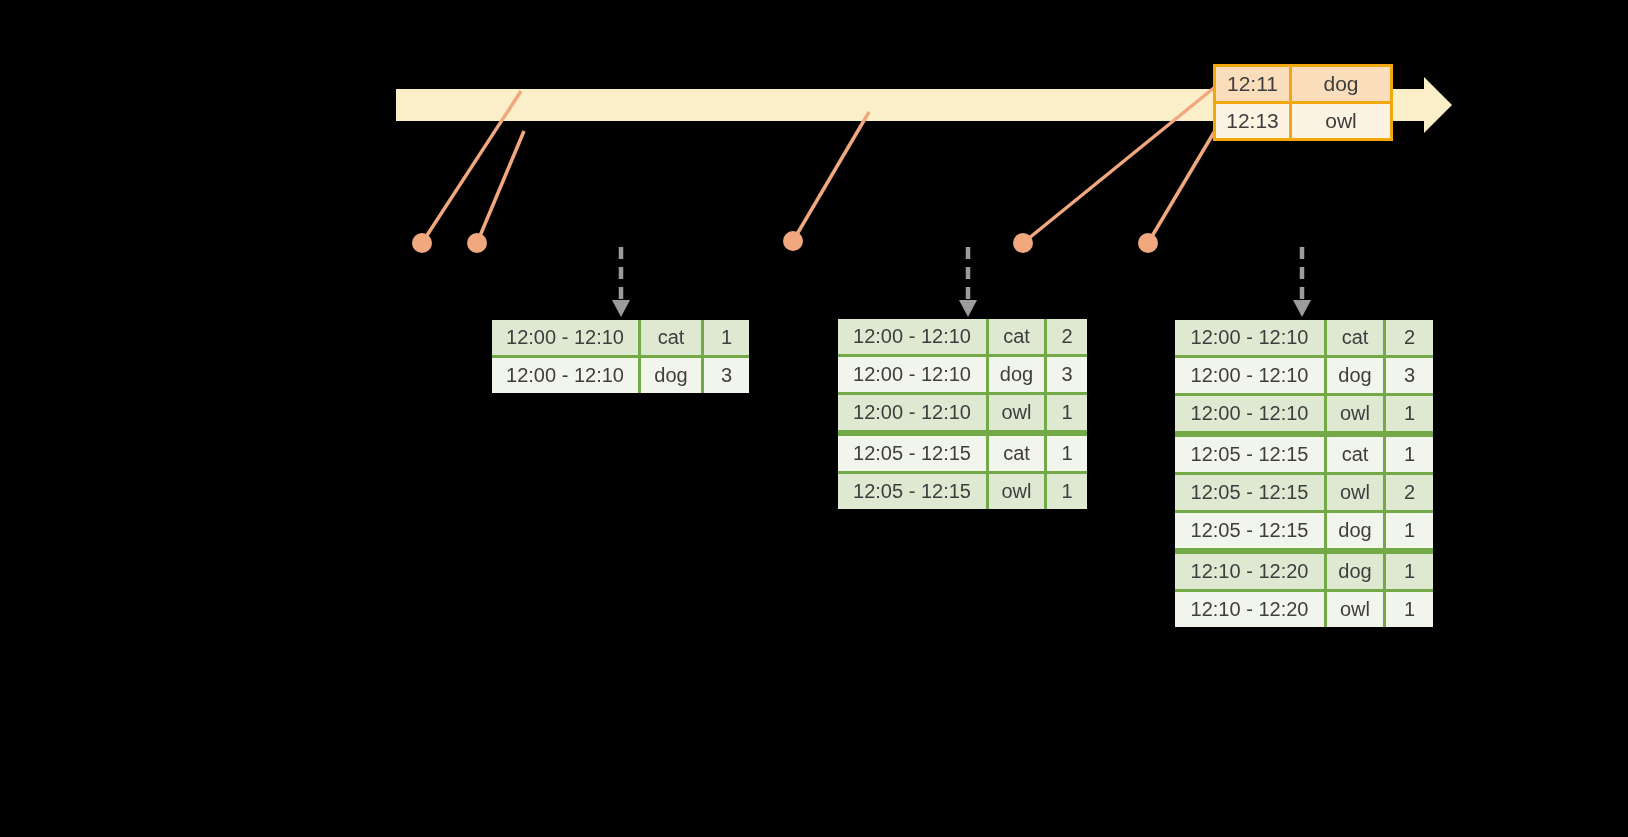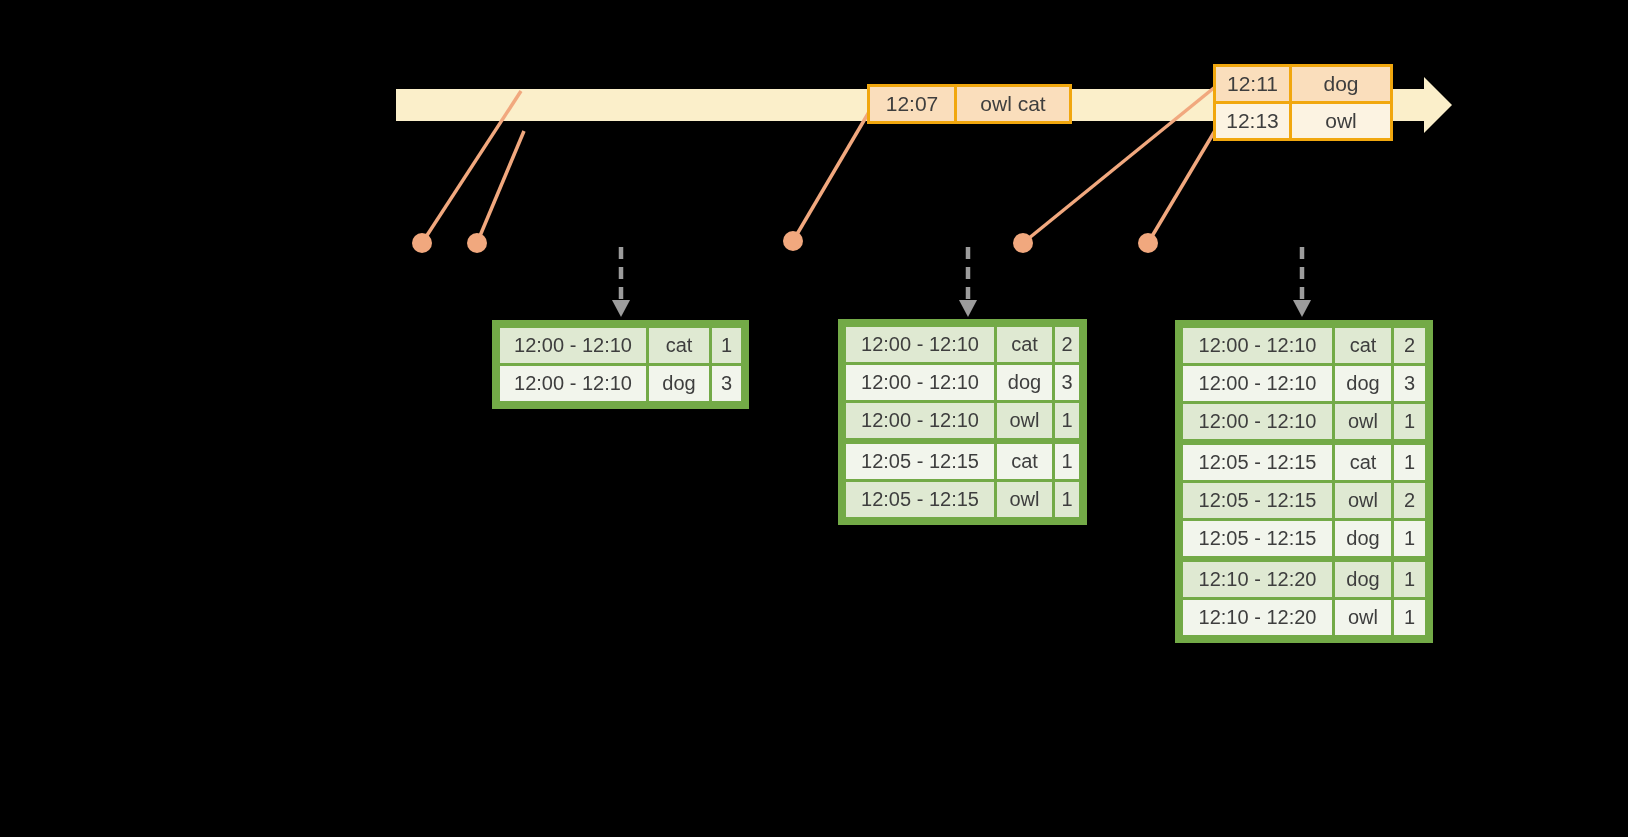--- a/index.html
+++ b/index.html
@@ -35,21 +35,21 @@
     display: flex; align-items: center; justify-content: center;
     font-size: 21px;
   }
   .erow.dark .cell  { background: var(--event-row-dark, #FADEBC); }
   .erow.light .cell { background: var(--event-row-light, #FCF3E2); }
 
   
   .rtable {
     position: absolute;
     background: var(--result-table-border, #73AA47);
-    padding: 8px;
+    padding: 0;
     display: flex;
     flex-direction: column;
     gap: 3px;
   }
   .rrow { display: grid; grid-template-columns: var(--cols); gap: 3px; }
   .rrow.group-start { margin-top: 3px; }
   .rrow .cell {
     height: 35px;
     display: flex; align-items: center; justify-content: center;
     font-size: 20px;
@@ -86,26 +86,20 @@
     <g>
       <line class="trigger-line" x1="968" y1="247" x2="968" y2="300"></line>
       <polygon class="trigger-head" points="959,300 977,300 968,317"></polygon>
     </g>
     <g>
       <line class="trigger-line" x1="1302" y1="247" x2="1302" y2="300"></line>
       <polygon class="trigger-head" points="1293,300 1311,300 1302,317"></polygon>
     </g>
   </svg>
 
-  <div class="etable" style="left:867px; top:84px; width:205px; --cols:84px 1fr;">
-      <div class="erow dark">
-        <div class="cell">12:07</div>
-        <div class="cell">owl cat</div>
-      </div>
-    </div>
   <div class="etable" style="left:1213px; top:64px; width:180px; --cols:73px 1fr;">
       <div class="erow dark">
         <div class="cell">12:11</div>
         <div class="cell">dog</div>
       </div>
       <div class="erow light">
         <div class="cell">12:13</div>
         <div class="cell">owl</div>
       </div>
     </div>

